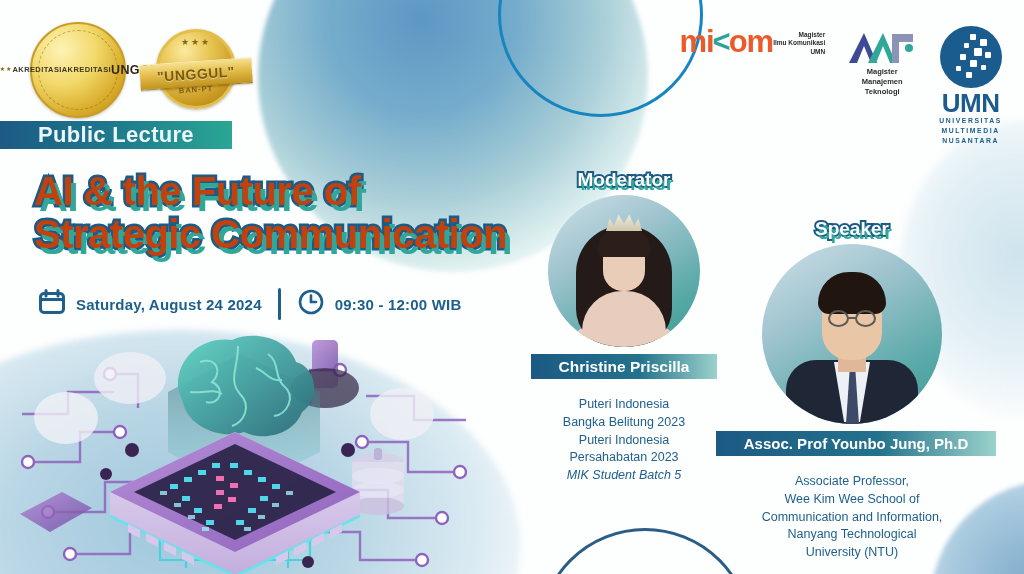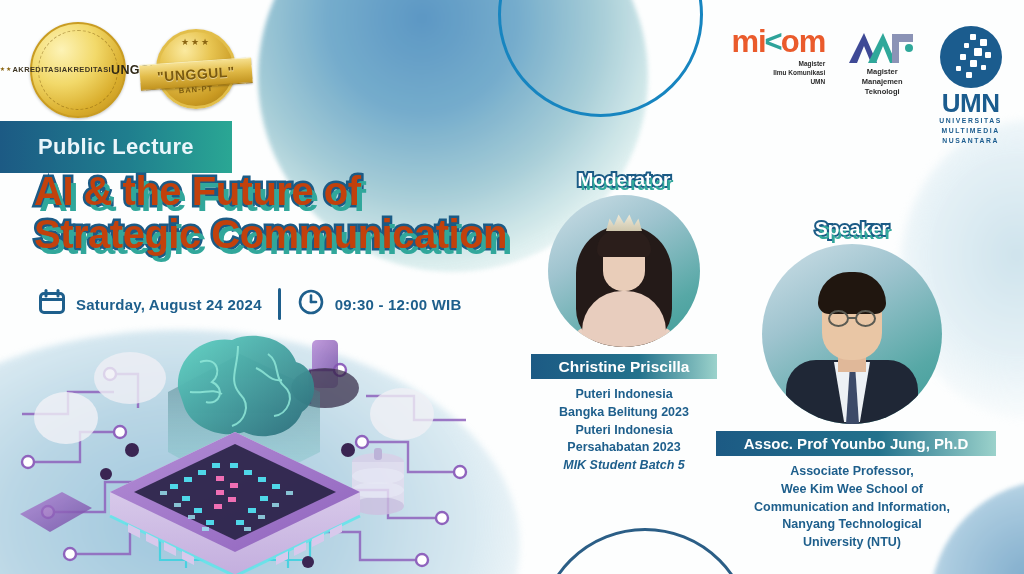--- a/index.html
+++ b/index.html
@@ -95,21 +95,21 @@
     text-shadow:0 1px 0 rgba(255,255,255,.45);
   }
   .badge-unggul .sub{
     position:absolute; left:0; top:60px; width:112px; text-align:center;
     font-size:7.5px; font-weight:bold; color:#7a5a0f; letter-spacing:1px;
     transform:rotate(-4deg);
   }
 
   
   .logos { position:absolute; right:22px; top:26px; display:flex; align-items:flex-start; gap:22px; }
-  .logo-mikom { display:flex; flex-direction:column; align-items:flex-end; }
+  .logo-mikom { display:flex; flex-direction:row; align-items:flex-end; }
   .logo-mikom .word{
     font-size:31px; font-weight:bold; color:#ea5b2c; letter-spacing:-1px;
     line-height:1; display:flex; align-items:center;
   }
   .logo-mikom .word .chev{ color:#2ea39a; font-size:31px; margin:0 -1px; }
   .logo-mikom .tag{
     font-size:6.5px; font-weight:bold; color:#2b2b2b; line-height:1.35;
     text-align:right; margin-top:3px;
   }
   .logo-mmt { display:flex; flex-direction:column; align-items:center; padding-top:4px; }
@@ -125,21 +125,21 @@
   .logo-umn .dome i{ position:absolute; background:#fff; border-radius:1px; display:block; }
   .logo-umn .umn-word{
     font-size:26px;font-weight:bold;color:#1b5c8e;line-height:1;letter-spacing:-.5px;margin-top:2px;
   }
   .logo-umn .umn-sub{
     font-size:6.8px;font-weight:bold;color:#1b5c8e;letter-spacing:1.6px;line-height:1.45;text-align:center;
   }
 
   
   .pl-banner{
-    position:absolute; left:0; top:121px; width:232px; height:52px;
+    position:absolute; left:0; top:121px; width:232px; height:28px;
     background:linear-gradient(90deg,#1c5a84 0%, #1f7e8e 55%, #2aa794 100%);
     display:flex; align-items:center; justify-content:center;
   }
   .pl-banner span{
     font-size:22px; font-weight:bold; color:#eaf6fb; letter-spacing:.3px;
   }
 
   
   .title-wrap{ position:absolute; left:34px; top:170px; }
   .title-line{
@@ -172,21 +172,21 @@
   .photo-circle{
     border-radius:50%;
     background:linear-gradient(150deg,#cfe0e8 0%, #9fc4cf 35%, #57a8a6 75%, #3d9b97 100%);
     position:relative; overflow:hidden; margin:0 auto;
   }
   .namebar{
     background:linear-gradient(90deg,#1c5a84 0%, #23728c 58%, #9bd2cb 100%);
     color:#ffffff; font-weight:bold; display:flex; align-items:center; justify-content:center;
   }
   .cred{
-    font-size:12.5px; color:#1e5f8c; line-height:1.42; margin-top:7px; font-weight:700;
+    font-size:12.5px; color:#1e5f8c; line-height:1.42; margin-top:17px; font-weight:400;
   }
   .cred .ital{ font-style:italic; }
 
   #moderator{ left:516px; top:169px; width:216px; }
   #moderator .photo-circle{ width:152px; height:152px; margin-top:2px; }
   #moderator .namebar{ width:186px; height:25px; font-size:15.5px; margin:7px auto 0; }
 
   #speaker{ left:716px; top:218px; width:272px; }
   #speaker .photo-circle{ width:180px; height:180px; margin-top:2px; }
   #speaker .namebar{ width:280px; height:25px; font-size:15px; margin:7px auto 0; }

